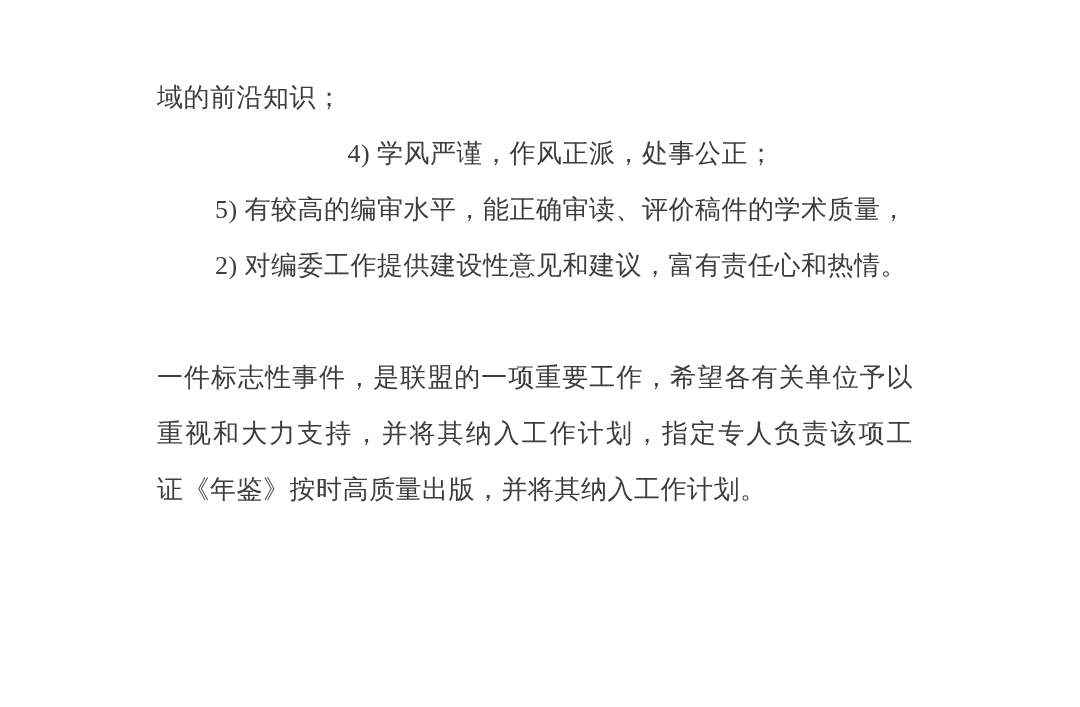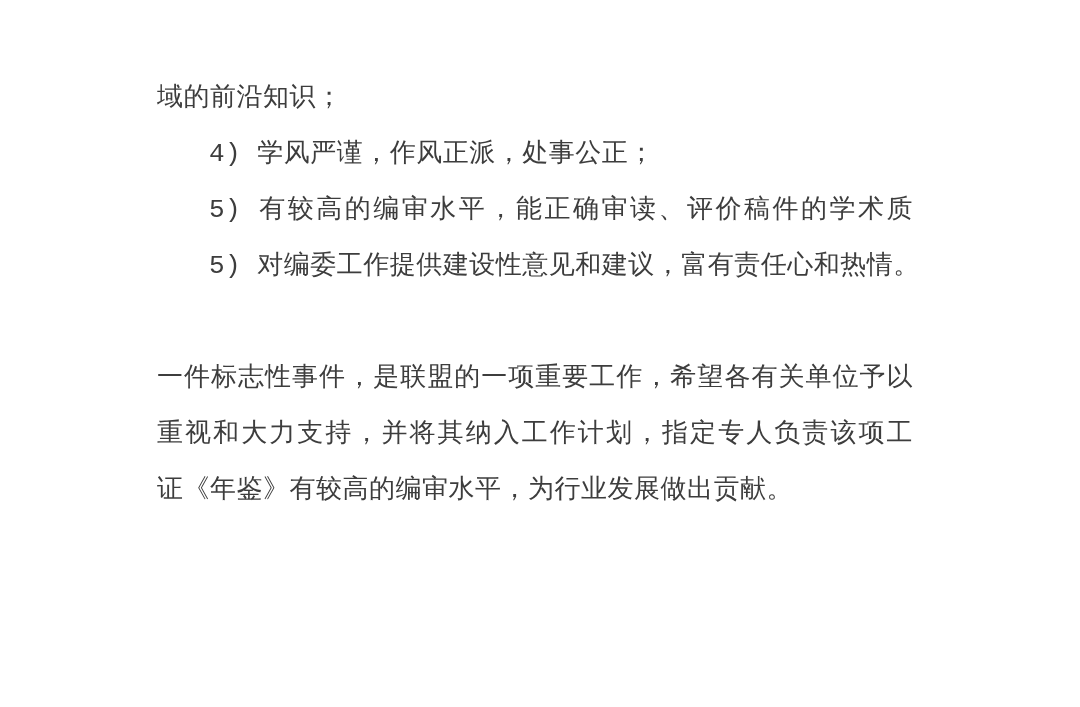--- a/index.html
+++ b/index.html
@@ -26,48 +26,48 @@
     width: 756px;
     color: #3d3d3d;
     font-size: 26px;
     letter-spacing: 0.5px;
   }
   .line {
     height: 56px;
     line-height: 56px;
     white-space: nowrap;
     text-align: left;
-    font-family: Liberation Mono, monospace;
   }
   
   .line.justify {
     white-space: normal;
     text-align: justify;
     text-align-last: justify;
     text-justify: inter-character;
     overflow: hidden;
   }
   .line.indent {
     text-indent: 2em;
+    text-align: center;
   }
   .line.indent-quote {
     
     text-indent: 1.55em;
   }
   .line.blank {
     
   }
 </style>
 </head>
 <body>
 
 <div class="page">
   <div class="content">
     <div class="line">域的前沿知识；</div>
     <div class="line indent">4) 学风严谨，作风正派，处事公正；</div>
     <div class="line indent justify">5) 有较高的编审水平，能正确审读、评价稿件的学术质量，并</div>
-    <div class="line indent">5) 对编委工作提供建设性意见和建议，富有责任心和热情。</div>
+    <div class="line indent">2) 对编委工作提供建设性意见和建议，富有责任心和热情。</div>
     <div class="line blank"></div>
     <div class="line justify">一件标志性事件，是联盟的一项重要工作，希望各有关单位予以充分</div>
     <div class="line justify">重视和大力支持，并将其纳入工作计划，指定专人负责该项工作，保</div>
-    <div class="line">证《年鉴》有较高的编审水平，为行业发展做出贡献。</div>
+    <div class="line">证《年鉴》按时高质量出版，并将其纳入工作计划。</div>
   </div>
 </div>
 
 </body></html>

